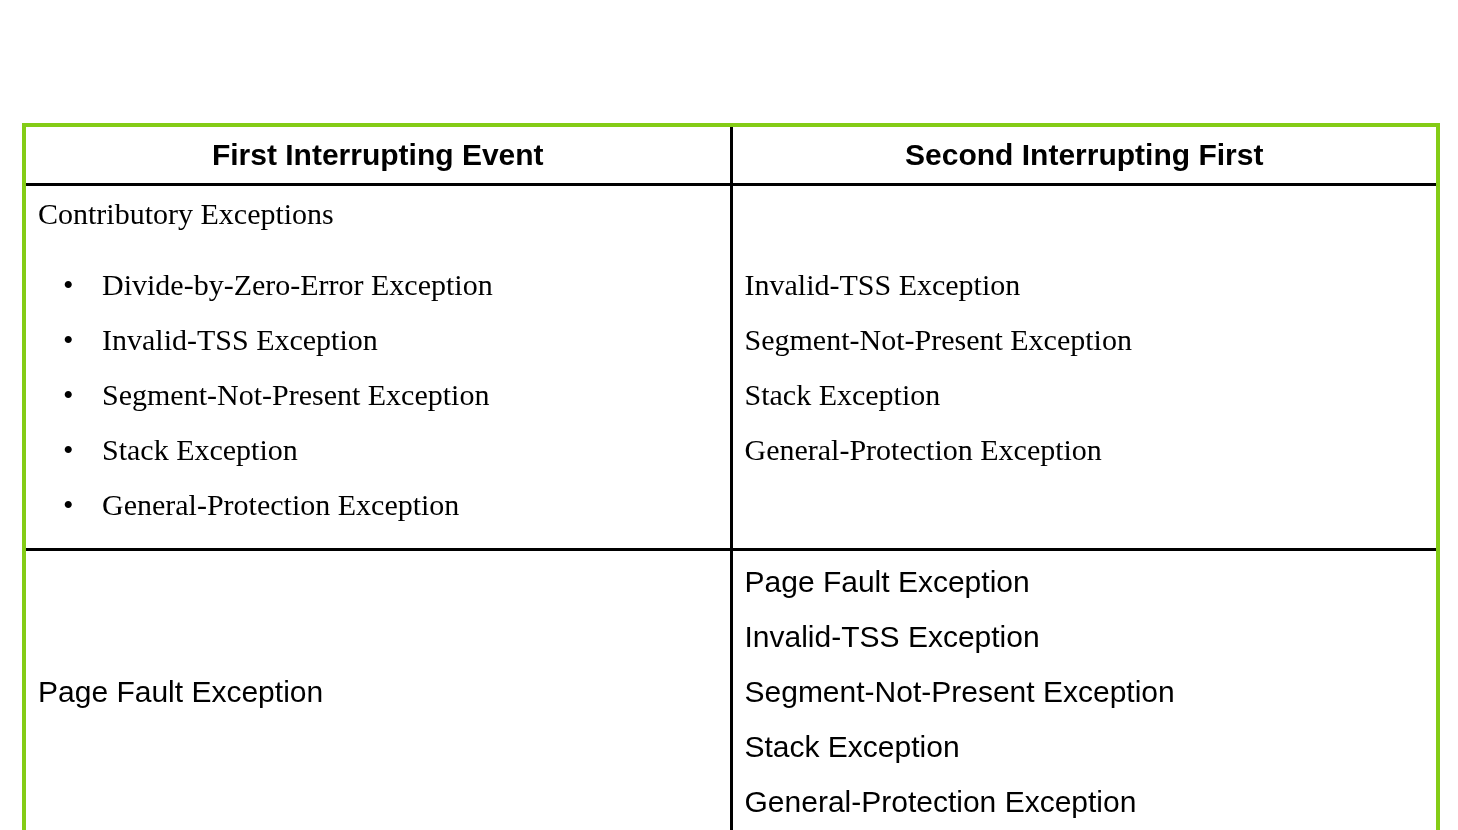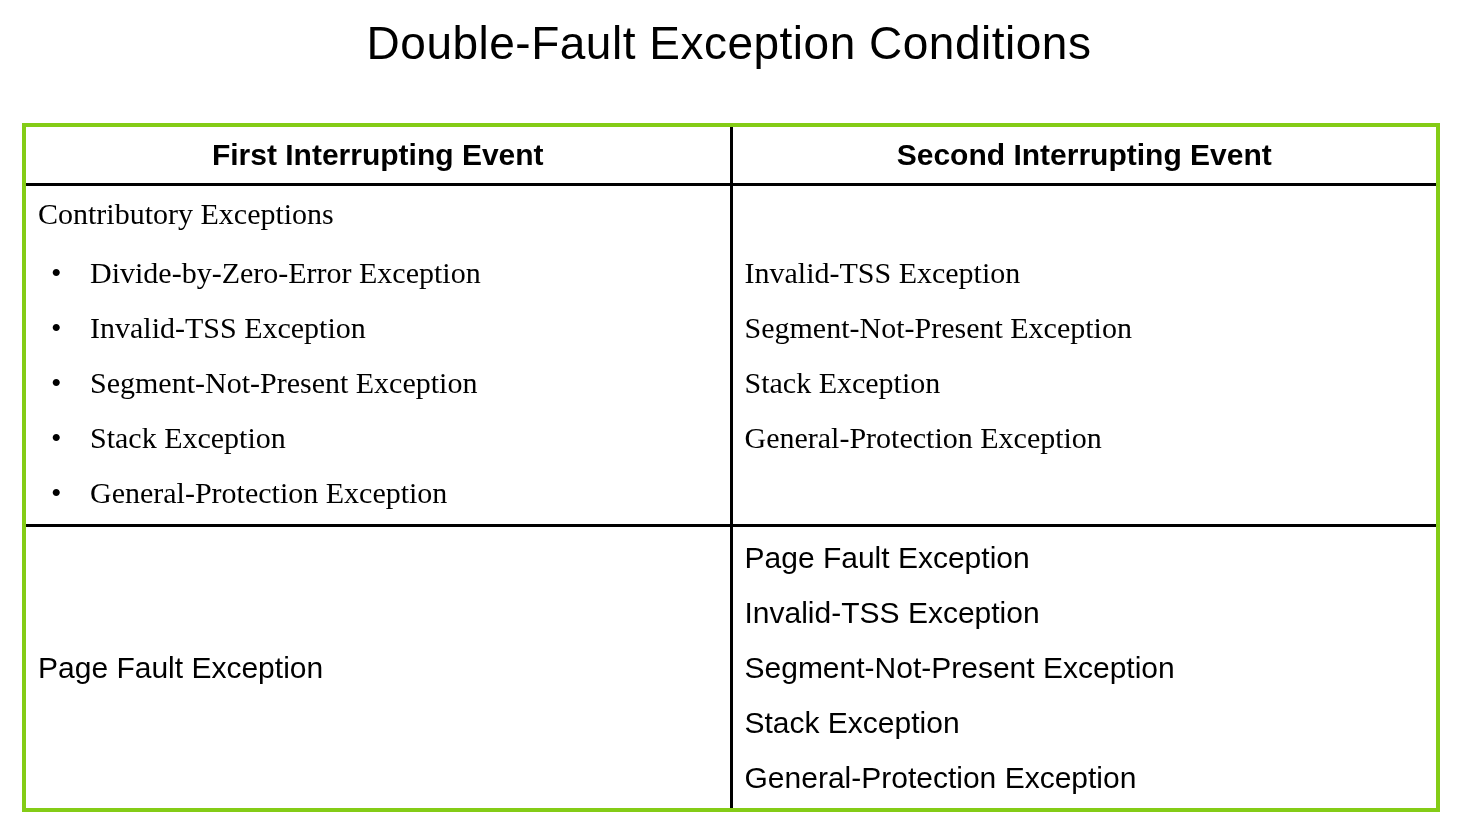--- a/index.html
+++ b/index.html
@@ -63,52 +63,51 @@
     vertical-align: top;
     padding: 0 10px 0 12px;
     line-height: 55px;
   }
   td.cell-mid {
     vertical-align: middle;
     padding: 0 10px 0 12px;
     line-height: 55px;
   }
   ul.bullet-list {
-    margin: 4px;
+    margin: 16px;
     padding: 0;
     list-style: none;
   }
   ul.bullet-list li {
     position: relative;
     padding-left: 48px;
     line-height: 55px;
   }
   ul.bullet-list li::before {
     content: "\2022";
     position: absolute;
     left: 9px;
     top: 0;
   }
 </style>
 </head>
 <body>
 
 <div class="page">
 
-  <h1 class="title">Double-Fault Exception Conditions</h1>
 
   <table class="fault-table">
     <colgroup>
       <col>
       <col>
     </colgroup>
     <thead>
       <tr>
         <th>First Interrupting Event</th>
-        <th>Second Interrupting Event</th>
+        <th>Second Interrupting First</th>
       </tr>
     </thead>
     <tbody>
       <tr class="row-contributory">
         <td class="cell-top">
           <div>Contributory Exceptions</div>
           <ul class="bullet-list">
             <li>Divide-by-Zero-Error Exception</li>
             <li>Invalid-TSS Exception</li>
             <li>Segment-Not-Present Exception</li>

